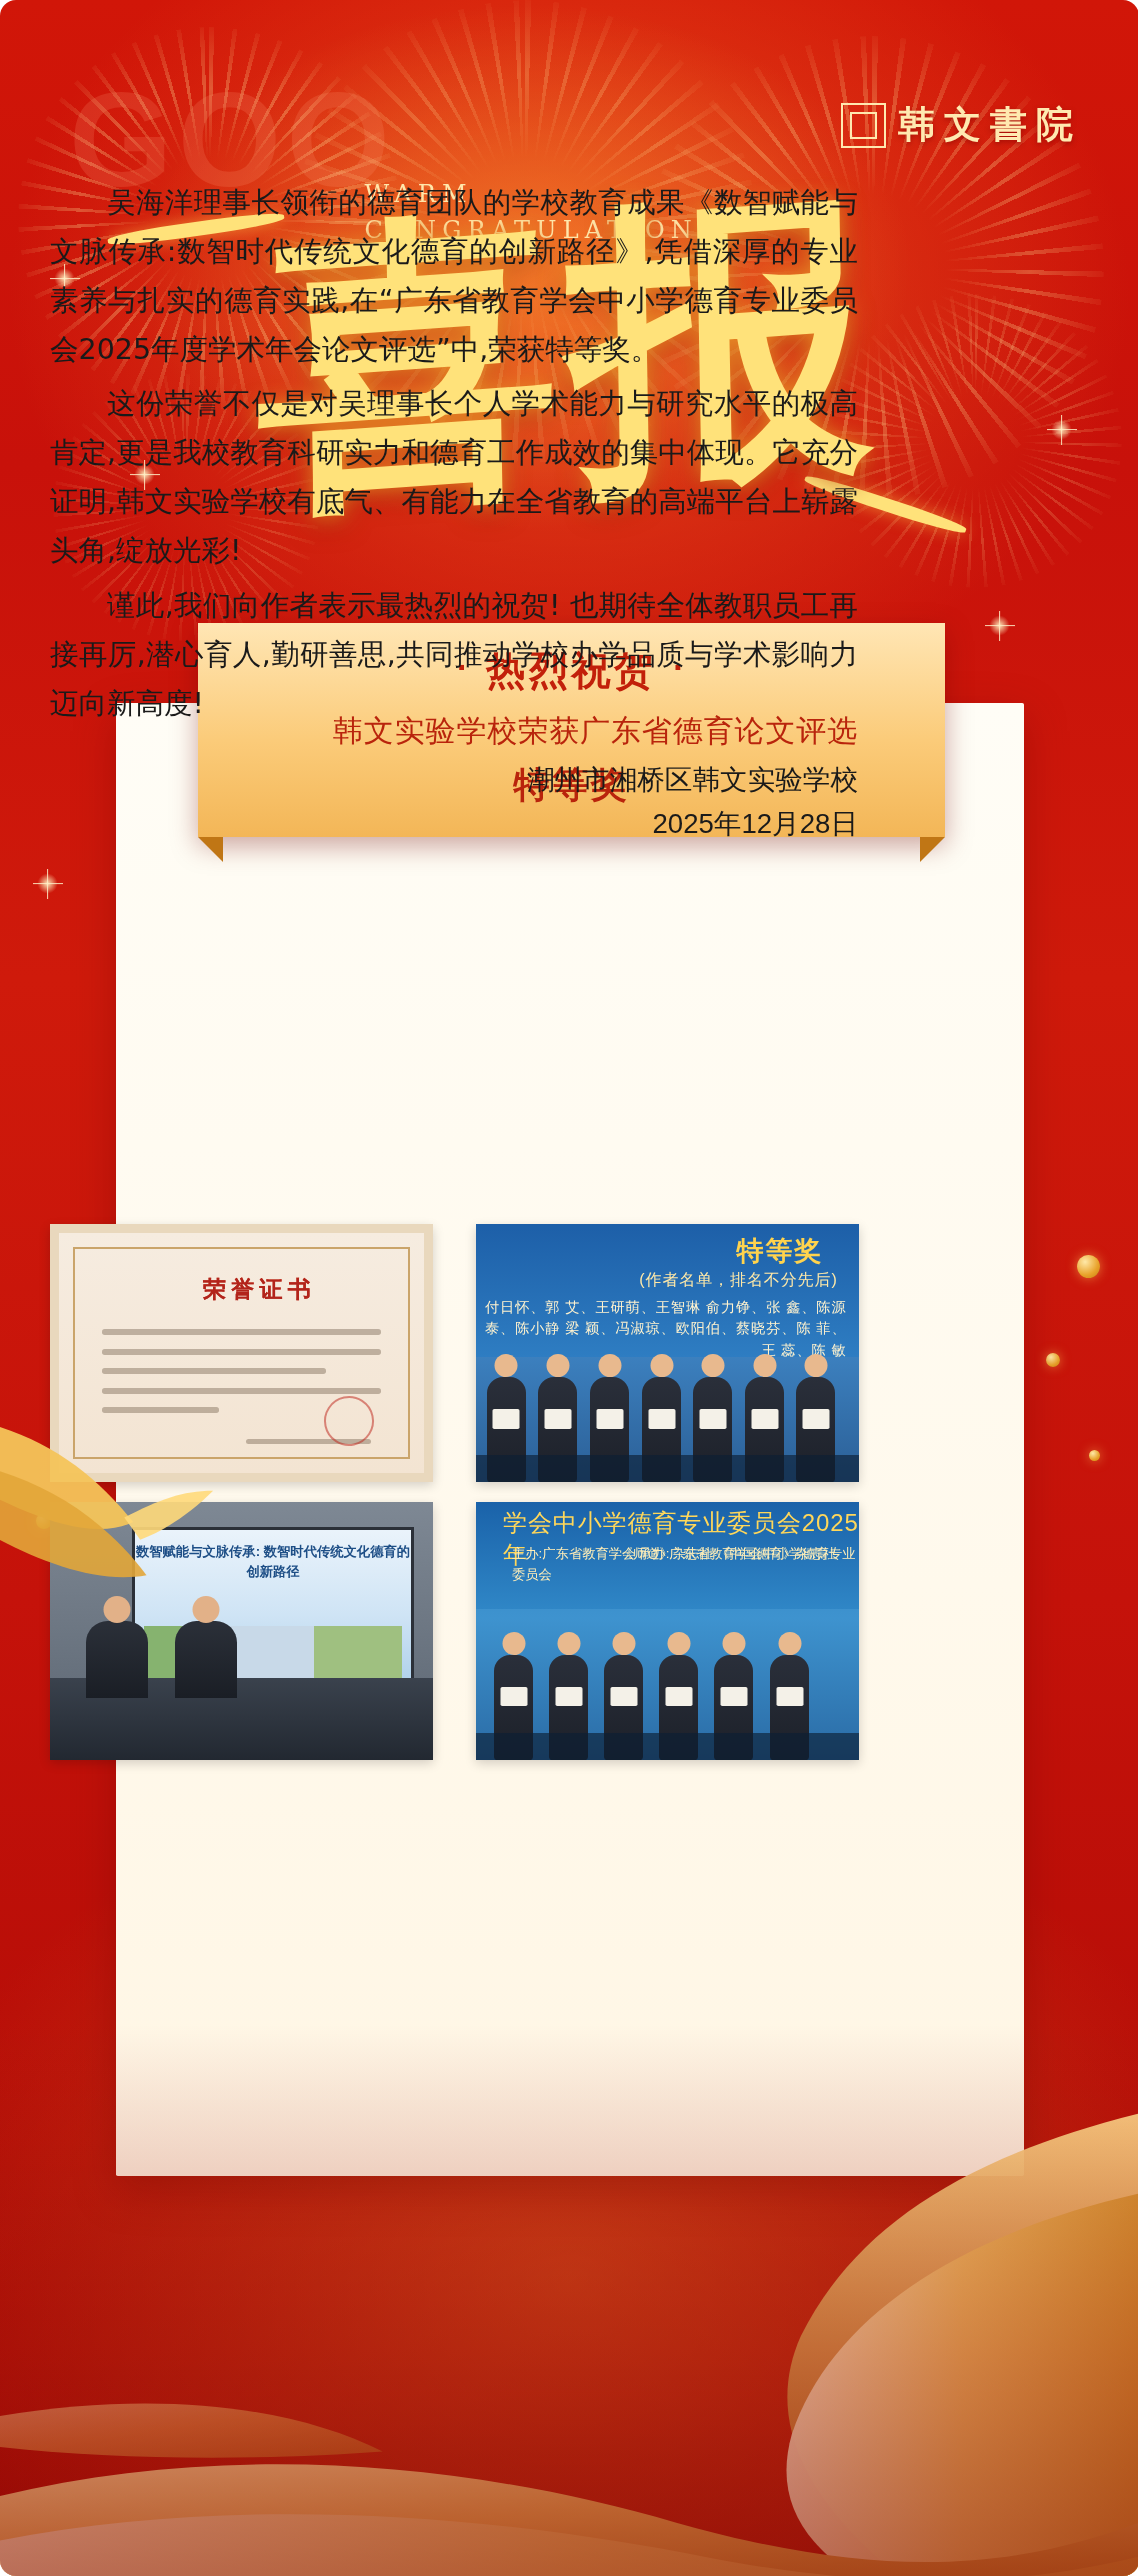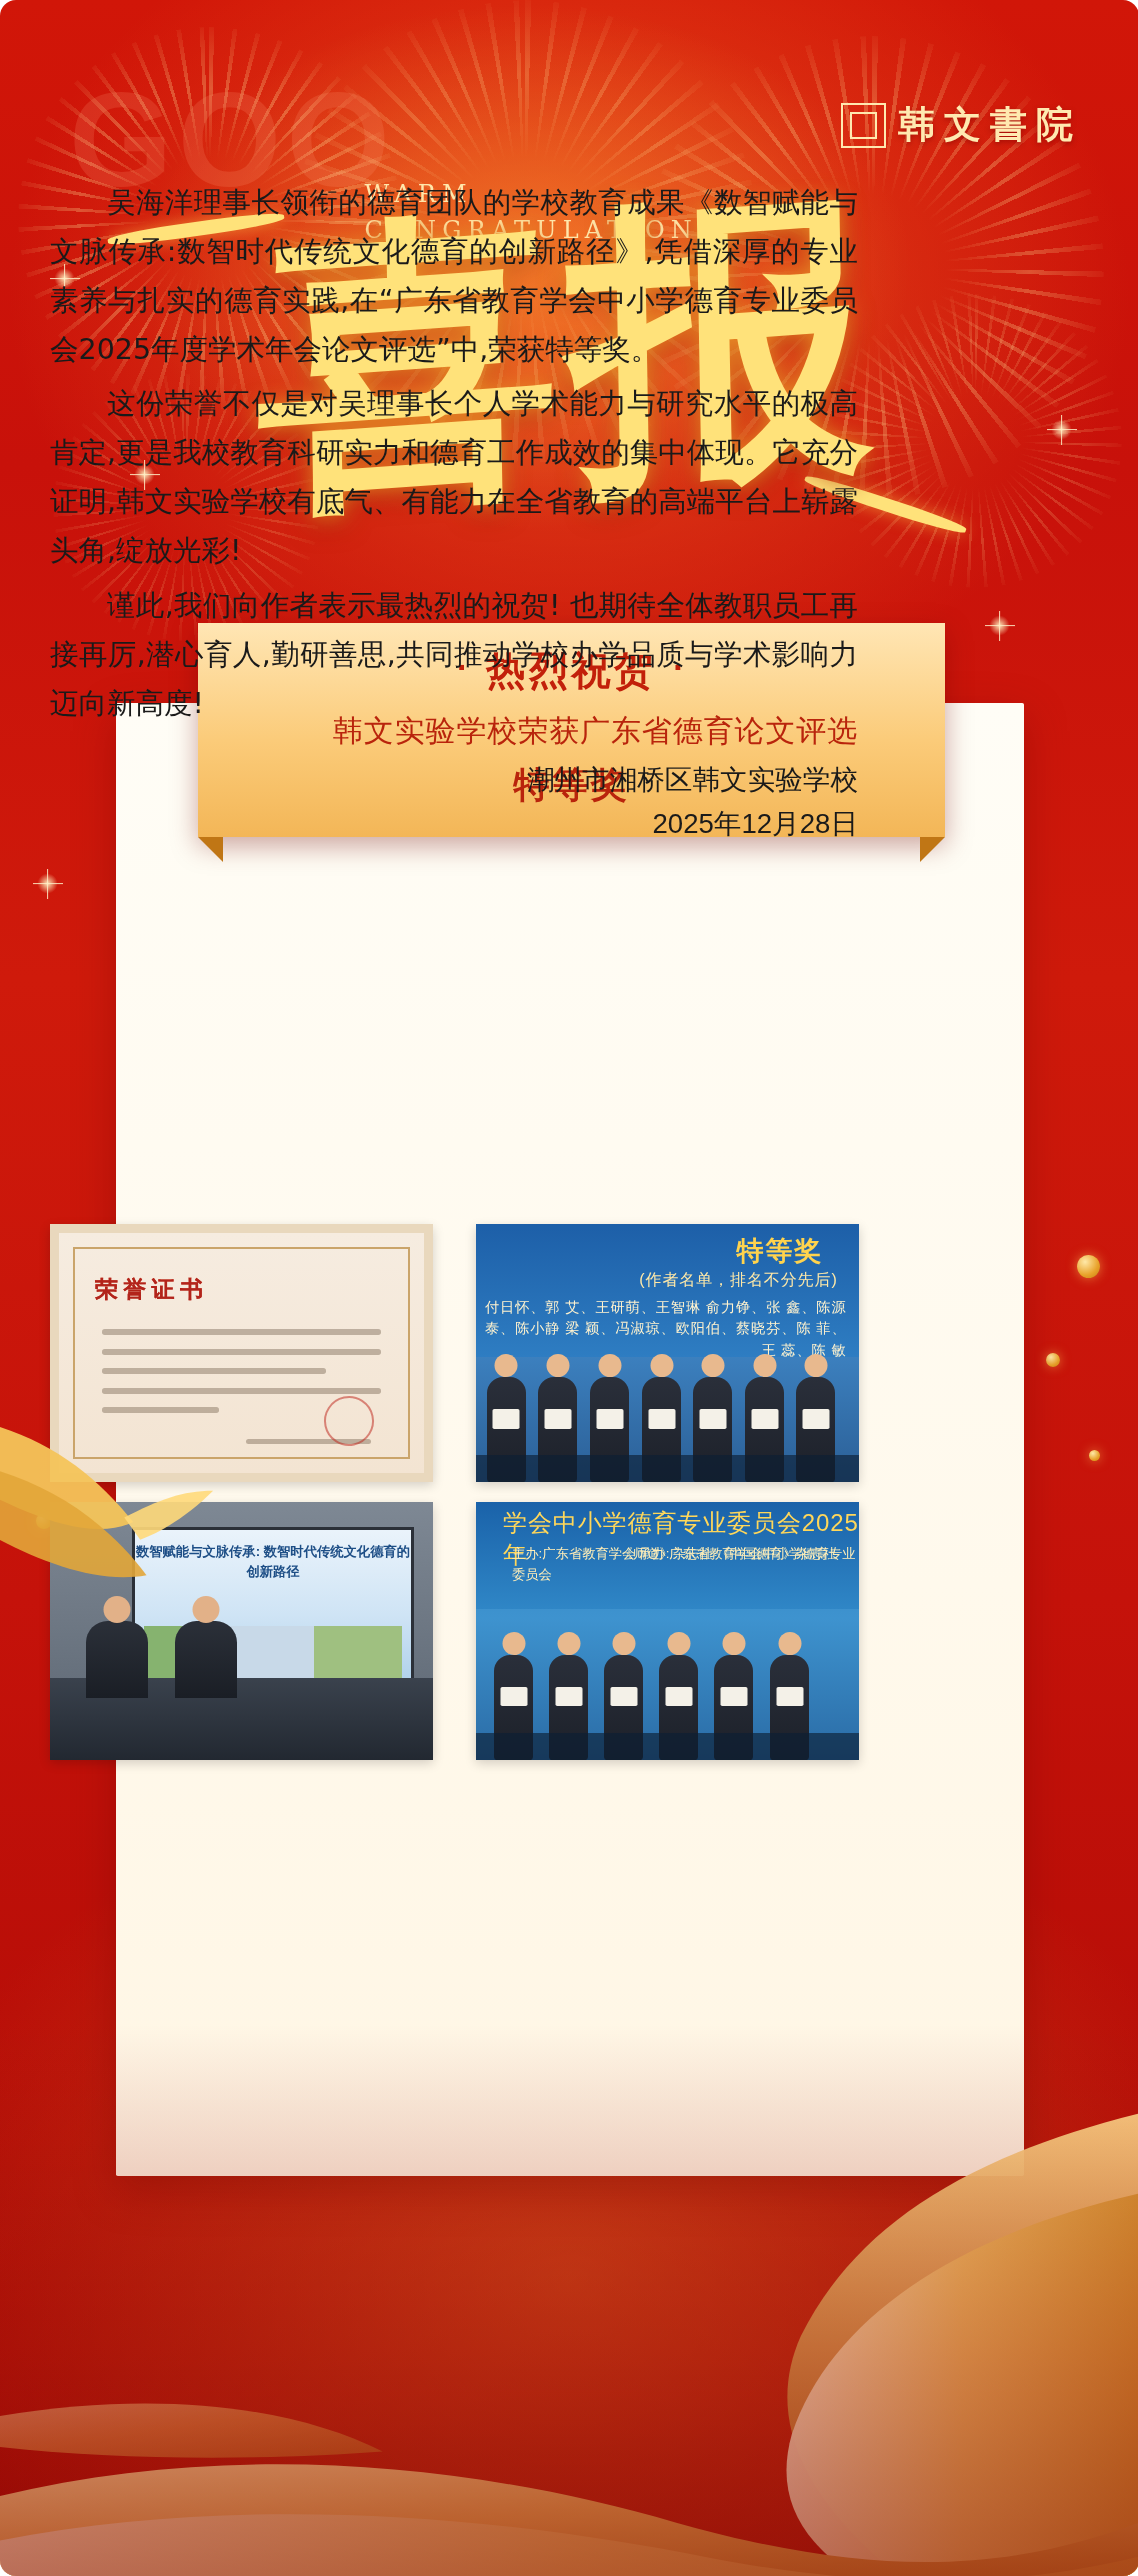--- a/index.html
+++ b/index.html
@@ -251,20 +251,21 @@
     background: linear-gradient(180deg, #f6ece0 0%, #f3e4d2 100%);
     border: 9px solid #e9d8bd;
     box-sizing: border-box;
   }
   .cert-frame {
     position: absolute; inset: 14.2px;
     border: 2.7px double #caa46a;
   }
   .cert-title {
     position: absolute; left: 0; right: 0; top: 41px;
+    text-align: center;
     font-size: 23px;
     letter-spacing: 5.3px;
     font-weight: bold;
     color: #b2241b;
     background: linear-gradient(180deg,#d94a2a,#b2241b);
     padding-left: 36px;
     -webkit-background-clip: text;
   }
   .cert-line {
     position: absolute;

